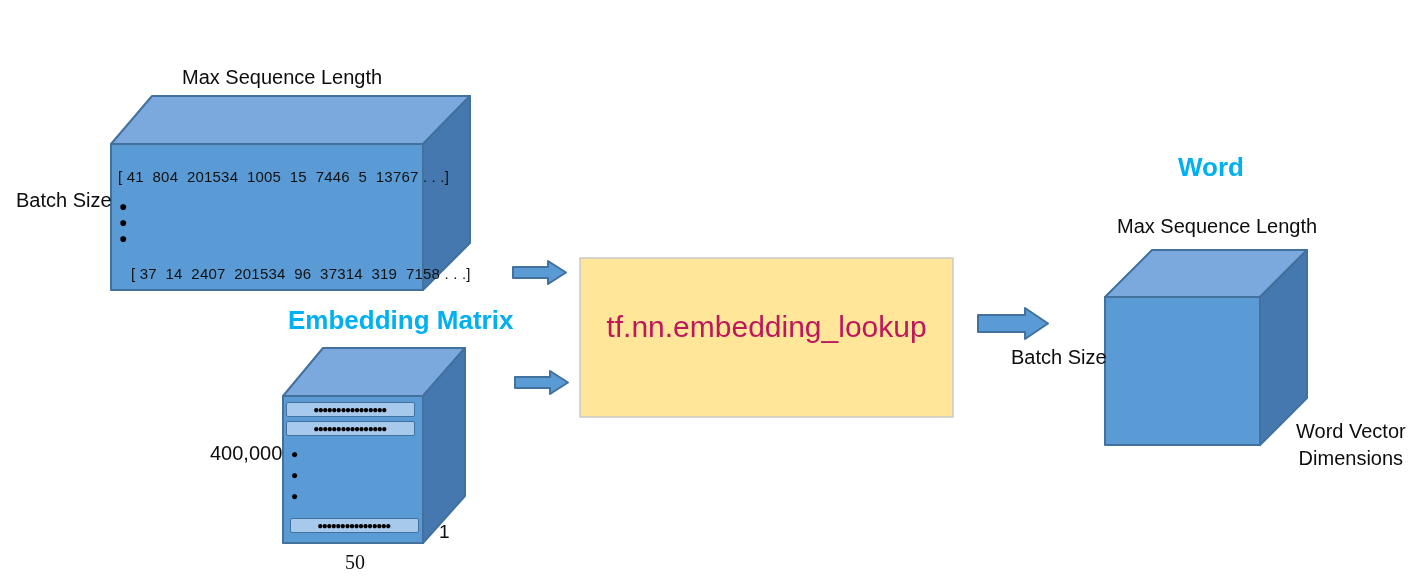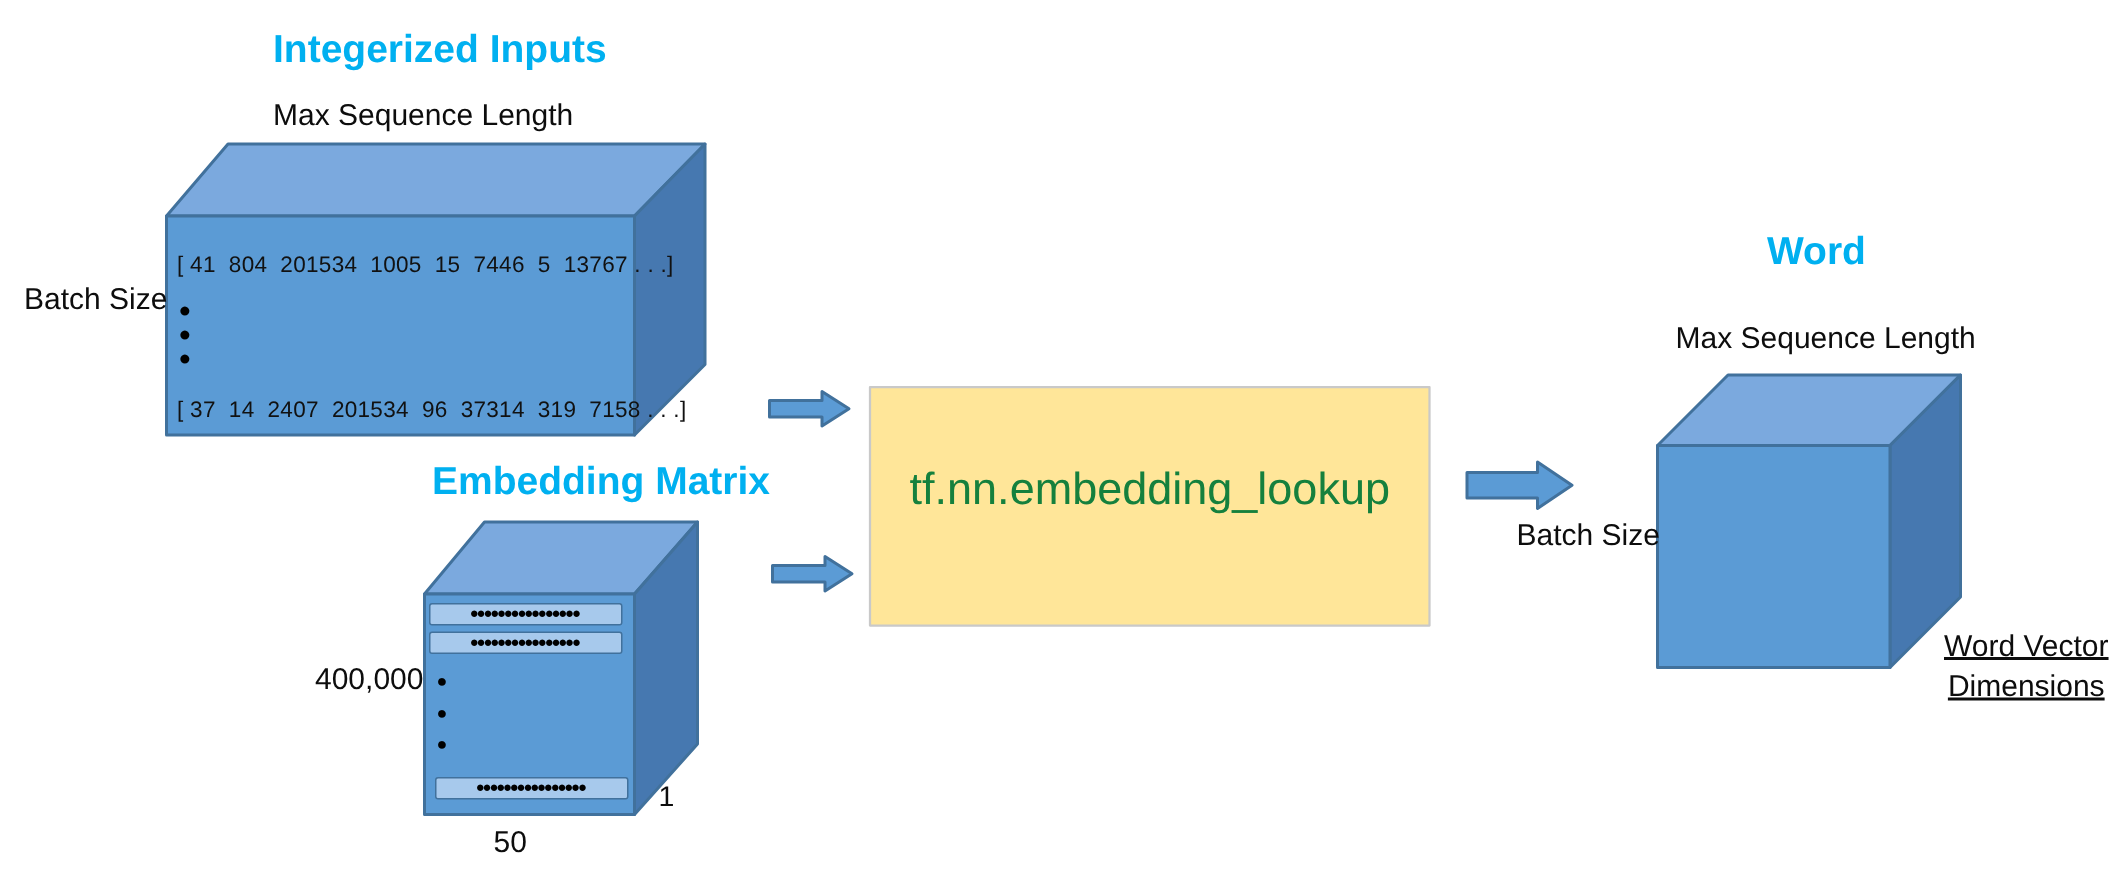--- a/index.html
+++ b/index.html
@@ -11,23 +11,23 @@
     overflow:hidden;
   }
   .canvas svg{position:absolute;left:0;top:0;}
   .txt{position:absolute;color:#000;}
   .t-head{font-size:26px;font-weight:bold;color:#00B0F0;letter-spacing:0px;}
   .t-label{font-size:20px;color:#0d0d0d;text-align:center;}
   .t-nums{font-size:15px;color:#111;white-space:pre;letter-spacing:0.2px;}
   .t-op{
     position:absolute;left:580px;top:258px;width:373px;height:137px;
     display:flex;align-items:center;justify-content:center;
-    font-size:30px;color:#15803d;
+    font-size:30px;color:#be185d;
   }
-  .pre{white-space:pre-line;text-decoration:underline;}
+  .pre{white-space:pre-line;}
   .vdots{position:absolute;color:#000;text-align:center;white-space:pre-line;}
   .vdots-a{left:119px;top:198px;font-size:14px;line-height:16px;}
   .vdots-b{left:291px;top:444px;font-size:12px;line-height:21px;}
   .strip{
     position:absolute;width:127px;height:13px;
     background:#A7C9EC;border:1px solid #41719C;border-radius:2px;
     display:flex;align-items:center;justify-content:center;
     overflow:hidden;
   }
   .strip span{
@@ -65,46 +65,45 @@
       <rect class="face" x="1105" y="297" width="155" height="148" stroke="#41719C" stroke-width="2" fill="#5B9BD5"></rect>
     </g>
 
     <path class="arrow" d="M513,267 H548 V261 L566,272.5 L548,284 V278 H513 Z" stroke="#41719C" stroke-width="2" fill="#5B9BD5"></path>
     <path class="arrow" d="M515,377 H550 V371 L568,382.5 L550,394 V388 H515 Z" stroke="#41719C" stroke-width="2" fill="#5B9BD5"></path>
     <path class="arrow" d="M978,315 H1025 V308 L1048,323.5 L1025,339 V332 H978 Z" stroke="#41719C" stroke-width="2" fill="#5B9BD5"></path>
 
     <rect class="op" x="580" y="258" width="373" height="159" stroke="#C9C9C9" stroke-width="1.5" fill="#FFE699"></rect>
   </svg>
 
-  <div class="txt t-head" style="left:182px;top:17px;">Integerized Inputs</div>
   <div class="txt t-head" style="left:288px;top:305px;">Embedding Matrix</div>
   <div class="txt t-head" style="left:1178px;top:152px;">Word</div>
 
   <div class="txt t-label" style="left:182px;top:66px;">Max Sequence Length</div>
   <div class="txt t-label" style="left:16px;top:189px;">Batch Size</div>
   <div class="txt t-nums" style="left:118px;top:168px;">[ 41  804  201534  1005  15  7446  5  13767 . . .]</div>
-  <div class="txt t-nums" style="left:118px;top:265px;text-align:center;">[ 37  14  2407  201534  96  37314  319  7158 . . .]</div>
+  <div class="txt t-nums" style="left:131px;top:265px;text-align:center;">[ 37  14  2407  201534  96  37314  319  7158 . . .]</div>
   <div class="vdots vdots-a">●
 ●
 ●</div>
 
   <div class="strip strip-1">
       <span>●●●●●●●●●●●●●●●●</span>
     </div>
   <div class="strip strip-2">
       <span>●●●●●●●●●●●●●●●●</span>
     </div>
   <div class="strip strip-3">
       <span>●●●●●●●●●●●●●●●●</span>
     </div>
   <div class="vdots vdots-b">●
 ●
 ●</div>
   <div class="txt t-label" style="left:198px;top:442px;margin-left:12px;">400,000</div>
-  <div class="txt t-label" style="left:329px;top:551px;">50</div>
+  <div class="txt t-label" style="left:345px;top:551px;font-family:Liberation Serif, serif;">50</div>
   <div class="txt t-label" style="left:439px;top:521px;font-size:19px;">1</div>
 
   <div class="t-op">tf.nn.embedding_lookup</div>
 
   <div class="txt t-label" style="left:1117px;top:215px;">Max Sequence Length</div>
   <div class="txt t-label" style="left:1011px;top:346px;">Batch Size</div>
   <div class="txt t-label pre wordvec" style="left:1296px;top:418px;">Word Vector
 Dimensions</div>
 
 </div>

